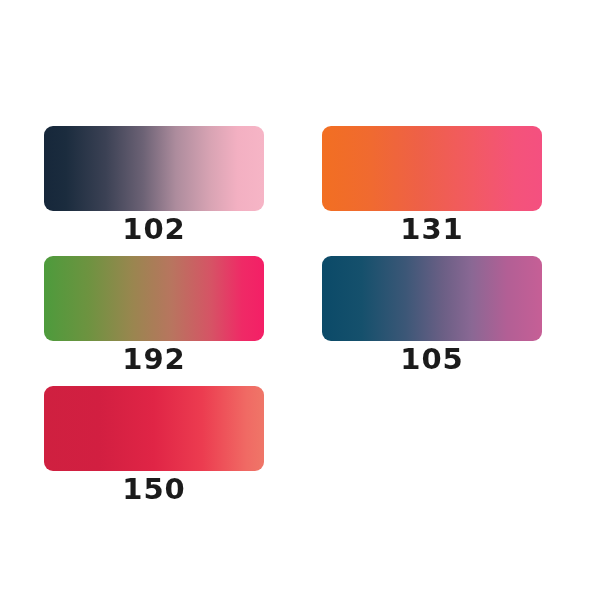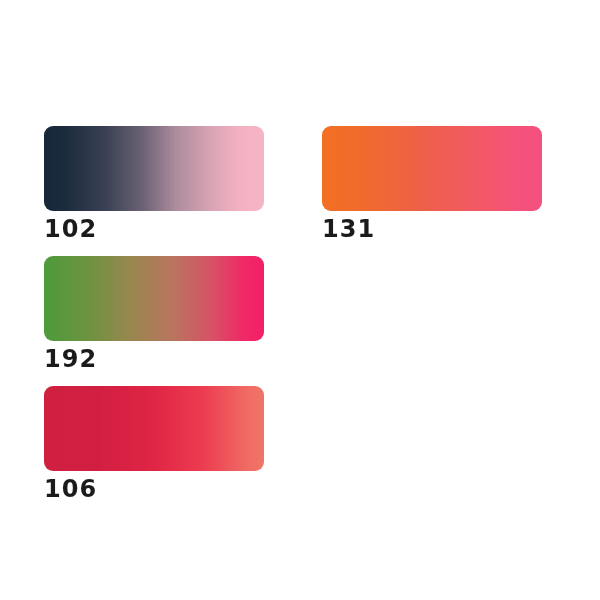--- a/index.html
+++ b/index.html
@@ -26,22 +26,23 @@
   }
   .swatch-chip {
     width: 220px;
     height: 85px;
     border-radius: 9px;
     box-sizing: border-box;
   }
   .swatch-label {
     display: block;
     width: 220px;
+    text-align: center;
     font-family: "DejaVu Sans", sans-serif;
-    font-size: 24px;
+    font-size: 29px;
     font-weight: 700;
     color: #1b1b1b;
     letter-spacing: 1px;
     margin-top: 3px;
     line-height: 30px;
     user-select: none;
   }
   
   .cell-r0c0 { left: 44px;  top: 126px; }
   .cell-r0c1 { left: 322px; top: 126px; }
@@ -62,18 +63,22 @@
   <div class="swatch-cell cell-r0c1">
     <div class="swatch-chip" style="background: linear-gradient(to right, rgb(242, 111, 34) 0%, rgb(240, 106, 48) 22%, rgb(238, 96, 72) 45%, rgb(242, 90, 98) 68%, rgb(244, 83, 122) 88%, rgb(244, 80, 128) 100%);"></div>
     <span class="swatch-label">131</span>
   </div>
 
   <div class="swatch-cell cell-r1c0">
     <div class="swatch-chip" style="background: linear-gradient(to right, rgb(77, 155, 60) 0%, rgb(109, 147, 64) 20%, rgb(153, 134, 79) 40%, rgb(184, 117, 95) 58%, rgb(214, 83, 101) 76%, rgb(239, 42, 102) 90%, rgb(244, 31, 102) 100%);"></div>
     <span class="swatch-label">192</span>
   </div>
 
+  <div class="swatch-cell cell-r1c1">
+    <div class="swatch-chip" style="background: linear-gradient(to right, rgb(11, 74, 104) 0%, rgb(21, 80, 108) 18%, rgb(60, 87, 119) 38%, rgb(107, 95, 133) 55%, rgb(138, 104, 148) 68%, rgb(178, 95, 149) 84%, rgb(198, 95, 150) 100%);"></div>
+    <span class="swatch-label">105</span>
+  </div>
 
   <div class="swatch-cell cell-r2c0">
     <div class="swatch-chip" style="background: linear-gradient(to right, rgb(207, 32, 64) 0%, rgb(210, 31, 65) 25%, rgb(224, 37, 70) 50%, rgb(236, 60, 80) 72%, rgb(240, 106, 100) 92%, rgb(239, 118, 104) 100%);"></div>
-    <span class="swatch-label">106</span>
+    <span class="swatch-label">150</span>
   </div>
 </div>
 
 </body></html>

